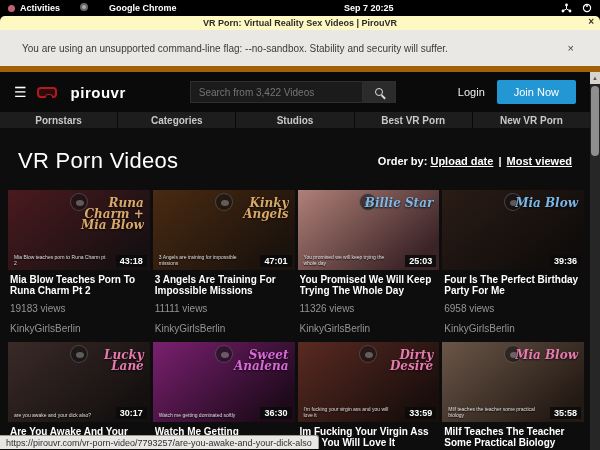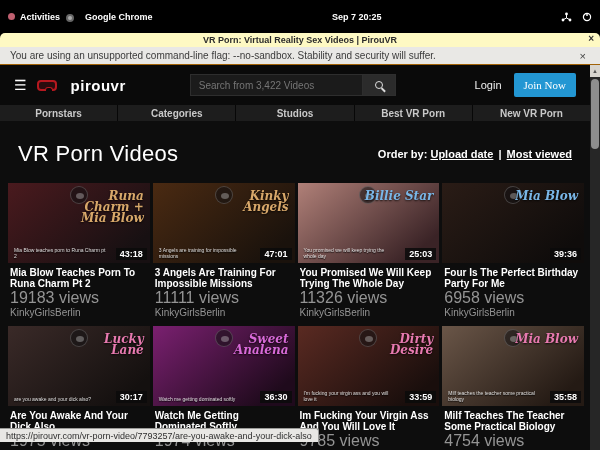--- a/index.html
+++ b/index.html
@@ -1,39 +1,39 @@
 <!DOCTYPE html>
 <html><head>
 <meta charset="utf-8">
 <style>
   * { margin:0; padding:0; box-sizing:border-box; }
   html,body { width:600px; height:450px; overflow:hidden; background:#000;
     font-family:"Liberation Sans", sans-serif; }
   .screen { position:relative; width:600px; height:450px; }
 
   
-  .sysbar { height:33px; background:#000; color:#fff; display:flex; align-items:center;
+  .sysbar { height:16px; background:#000; color:#fff; display:flex; align-items:center;
     font-size:9px; font-weight:bold; padding:0 8px; gap:6px; }
   .sysbar .dot { width:7px; height:7px; border-radius:50%; background:#c06070; display:inline-block; }
   .chrome-ico { width:8px; height:8px; border-radius:50%; background:#aaa; border:2px solid #666; display:inline-block; }
   .sys-left { display:flex; align-items:center; gap:5px; }
-  .sys-app { display:flex; align-items:flex-end; gap:11px; }
+  .sys-app { display:flex; align-items:flex-start; gap:21px; margin-left:14px; }
   .sys-center { flex:1; text-align:center; }
   .sys-right { display:flex; align-items:center; gap:10px; }
   .sys-right svg { display:block; }
 
   
   .titlebar { height:14px; background:#fef9c3; color:#2b2b2b; font-size:9px; font-weight:bold;
     display:flex; align-items:center; justify-content:center; position:relative;
     border-radius:5px 5px 0 0; }
   .titlebar .close { position:absolute; right:6px; top:0; font-size:10px; color:#333; cursor:default; }
 
   
-  .warnbar { height:18px; background:#e9e8e5; color:#3b3b3b; font-size:10px;
-    display:flex; align-items:center; padding:0 10px; border-bottom:1px solid #a16207; }
+  .warnbar { height:42px; background:#e9e8e5; color:#3b3b3b; font-size:10px;
+    display:flex; align-items:center; padding:0 22px; border-bottom:6px solid #a16207; }
   .warnbar .msg { flex:1; }
   .warnbar .close { font-size:11px; color:#444; padding:0 4px; }
 
   
   .viewport { position:relative; height:393px; background:#0d0d0d; overflow:hidden; }
   .page { position:absolute; left:0; top:0; right:10px; bottom:0; overflow:hidden; }
 
   
   .scrollbar { position:absolute; right:0; top:0; width:10px; bottom:0; background:#262626; }
   .scrollbar .btn { height:12px; background:#d8d5cf; color:#555; font-size:6px; text-align:center; line-height:12px; }
@@ -47,22 +47,22 @@
   .headset { width:20px; height:11px; border:2px solid #b6181f; border-radius:4px; position:relative; background:#2a0c0e; }
   .headset::after { content:""; position:absolute; left:6px; bottom:-2px; width:6px; height:3px; background:#0a0a0a; border:1px solid #b6181f; border-bottom:none; border-radius:3px 3px 0 0; }
   .search-wrap { display:flex; margin-left:14px;padding-left:40px; }
   .search-input { width:172px; height:22px; background:#1b1b1b; border:1px solid #2e2e2e; border-right:none;
     color:#9a9a9a; font-size:10px; padding:0 8px; outline:none; font-family:"Liberation Sans",sans-serif; }
   .search-btn { width:34px; height:22px; background:#2b2b2b; border:1px solid #2e2e2e; display:flex; align-items:center; justify-content:center; }
   .mag { width:8px; height:8px; border:1.5px solid #ddd; border-radius:50%; position:relative; }
   .mag::after { content:""; position:absolute; width:5px; height:1.5px; background:#ddd; right:-4px; bottom:-2px; transform:rotate(45deg); }
   .hdr-right { margin-left:auto; display:flex; align-items:center; gap:12px; }
   .login { color:#eee; font-size:11px; }
-  .join { background:#2397d3; color:#fff; font-size:11px; padding:6px 10px; border-radius:2px; border:none;
-    font-family:Liberation Serif, serif; }
+  .join { background:#2397d3; color:#fff; font-size:11px; padding:6px 17px; border-radius:2px; border:none;
+    font-family:Liberation Sans, sans-serif; }
 
   
   .nav { height:16px; background:#1d1d1d; display:flex; }
   .nav-item { flex:1; display:flex; align-items:center; justify-content:center; color:#c9c9c9;
     font-size:10px; font-weight:bold; border-right:1px solid #070707; }
   .nav-item:last-child { border-right:none; }
 
   
   .heading-row { height:62px; display:flex; align-items:center; padding:4px 18px 0 18px; }
   .page-title { color:#fff; font-size:22px; font-weight:normal; letter-spacing:.3px; }
@@ -80,22 +80,22 @@
     background:rgba(220,220,220,.35); }
   .overlay-name { position:absolute; top:8px; right:6px; font-family:"DejaVu Serif", serif; font-style:italic;
     font-size:12px; font-weight:bold; text-shadow:0 1px 2px rgba(0,0,0,.8); line-height:11px; text-align:right;
     max-width:70px; }
   .caption { position:absolute; bottom:4px; left:6px; right:44px; color:rgba(255,255,255,.85); font-size:5px;
     line-height:6px; text-shadow:0 1px 1px #000; }
   .duration { position:absolute; bottom:3px; right:3px; background:rgba(10,10,10,.85); color:#fff;
     font-size:9px; font-weight:bold; padding:1px 4px; }
   .meta { padding:4px 2px 0 2px; }
   .v-title { color:#fff; font-size:10px; font-weight:bold; line-height:11px; height:22px; overflow:hidden; }
-  .v-views { color:#949494; font-size:16px; }
-  .v-studio { color:#949494; font-size:10px; margin-top:0; }
+  .v-views { color:#949494; font-size:10px; margin-top:7px; }
+  .v-studio { color:#949494; font-size:10px; margin-top:9px; }
 
   
   .statusbar { position:absolute; left:0; bottom:16px; height:14px; background:#e8e7e4; color:#2f2f2f;
     font-size:9px; display:flex; align-items:center; padding:0 6px; border:1px solid #9a9a98; border-left:none; border-bottom:none; border-radius:0 3px 0 0; }
 </style>
 </head>
 <body>
 
 <div class="screen">
 

